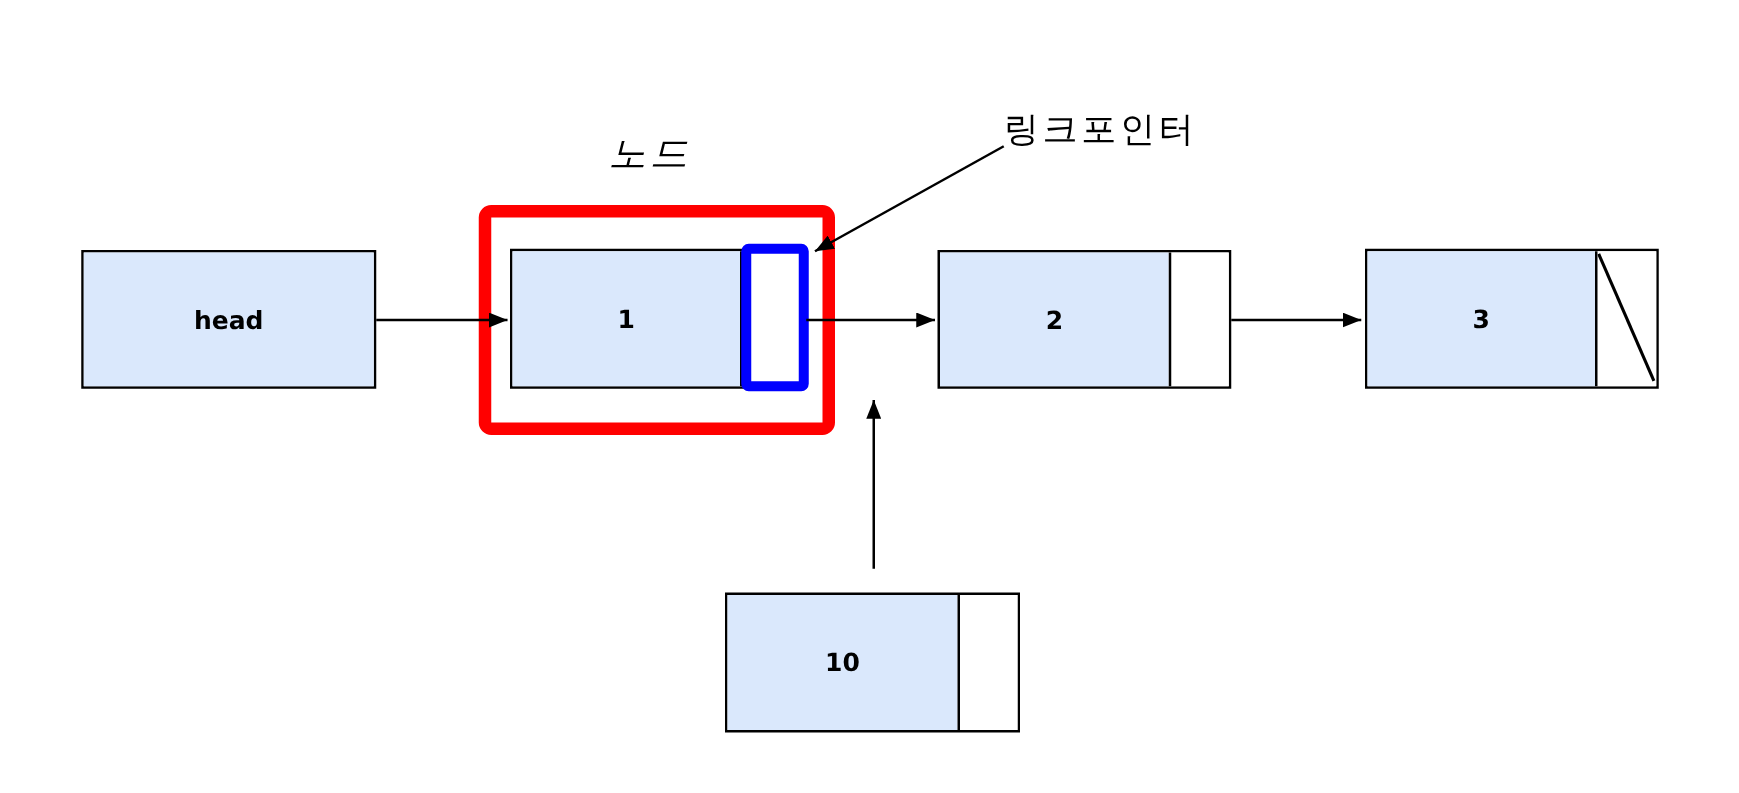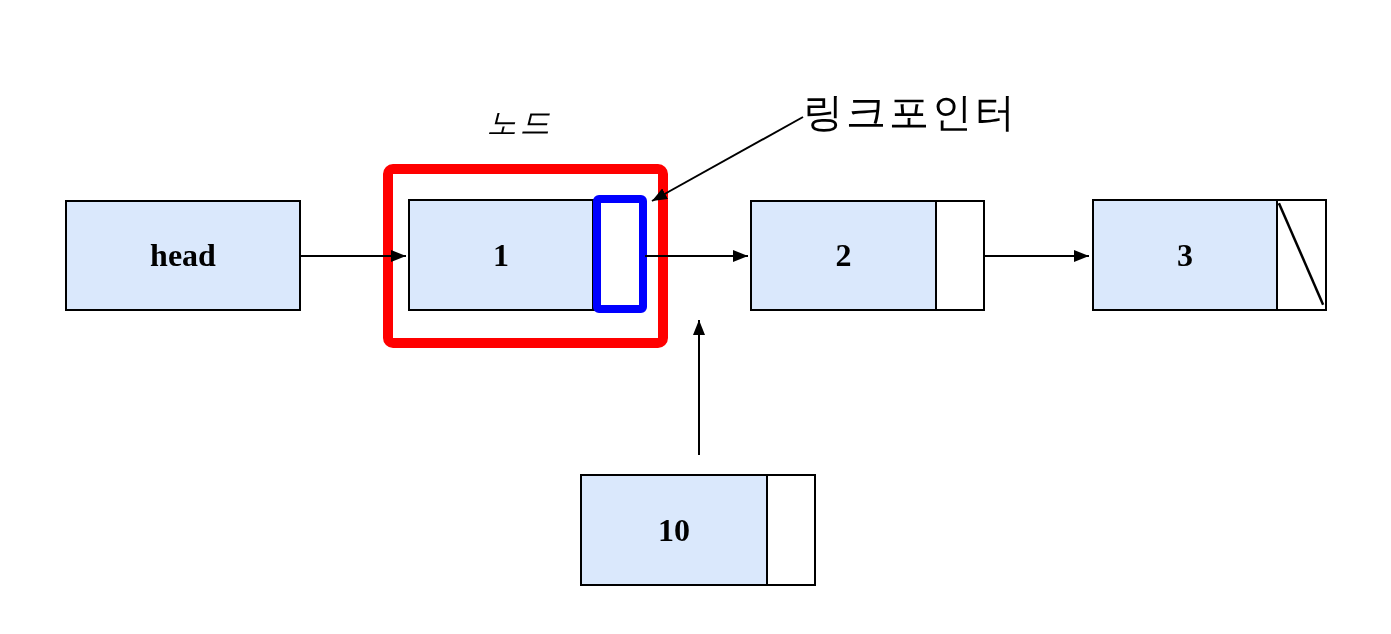--- a/index.html
+++ b/index.html
@@ -32,23 +32,22 @@
     background:var(--background);
     z-index:2;
   }
   .cell-data{
     flex:1 1 auto;
     background:var(--node-fill);
     display:flex;
     align-items:center;
     justify-content:center;
     font-weight:bold;
-    font-size:32px;
+    font-size:20px;
     color:var(--text);
-    font-family:Liberation Serif, serif;
   }
   .cell-ptr{
     box-sizing:border-box;
     background:var(--background);
     border-left:2px solid var(--node-stroke);
     position:relative;
   }
   #head-box{left:65px;top:200px;width:236px;height:111px;}
   #node1-box{left:408px;top:199px;width:237px;height:112px;}
   #node1-box .cell-ptr{width:51px;}
@@ -109,21 +108,21 @@
     z-index:6;
     letter-spacing:3px;
   }
   #node-annotation{
     left:487px;top:103px;
     font-size:30px;
     font-style:italic;
   }
   #link-pointer-annotation{
     left:803px;top:85px;
-    font-size:40px;
+    font-size:28px;
   }
 </style>
 </head>
 <body>
 
 <div class="canvas">
 
   <div class="box" id="head-box">
     <div class="cell-data">head</div>
   </div>

